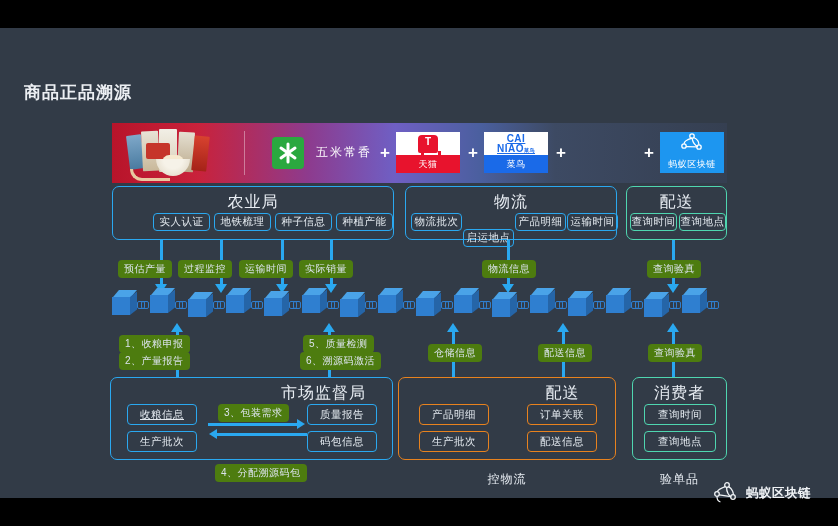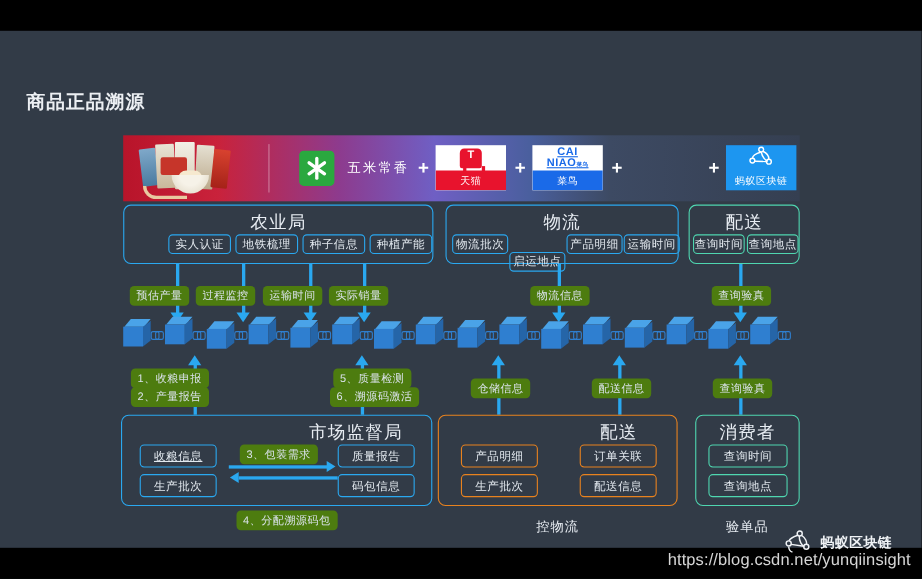--- a/index.html
+++ b/index.html
@@ -156,21 +156,20 @@
   .antchain-brand .glyph { width:26px; height:26px; position:relative; }
   .antchain-brand .txt { font-size:12.5px; color:#f0f3f6; font-weight:700; letter-spacing:0.5px; }
 </style>
 </head>
 <body>
 
 <div id="root">
 
   <div class="topbar"></div>
   <div class="bottombar"></div>
-  <div class="watermark">https://blog.csdn.net/yunqiinsight</div>
 
   <div class="slide">
 
     <div class="page-title">商品正品溯源</div>
 
     <div class="banner">
       <div class="banner-products">
         <div class="pkg a"></div>
           <div class="pkg b"></div>
           <div class="pkg c"></div>

